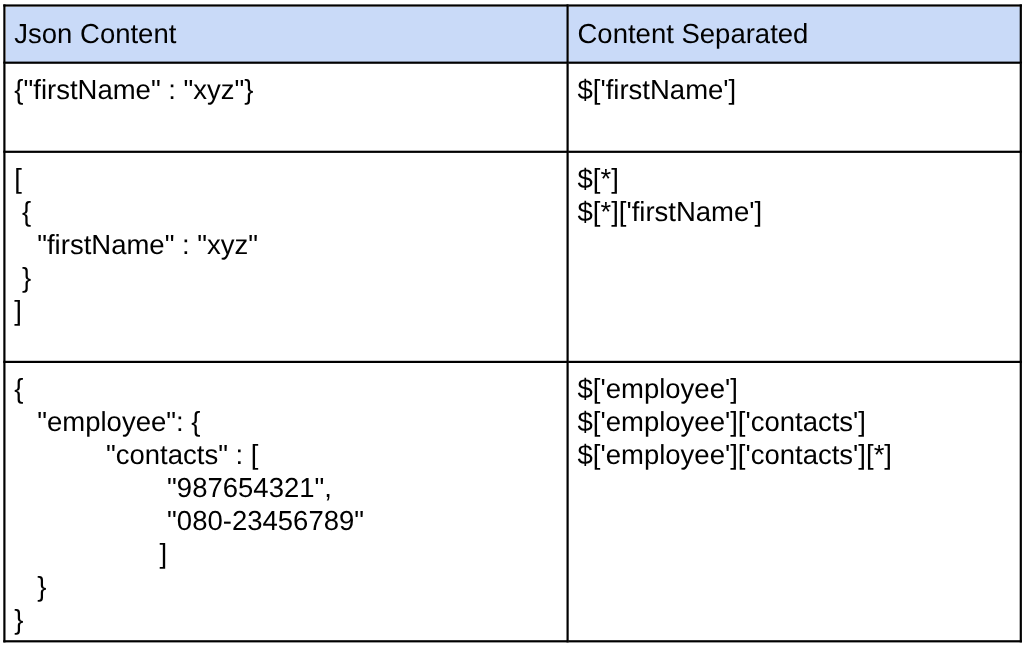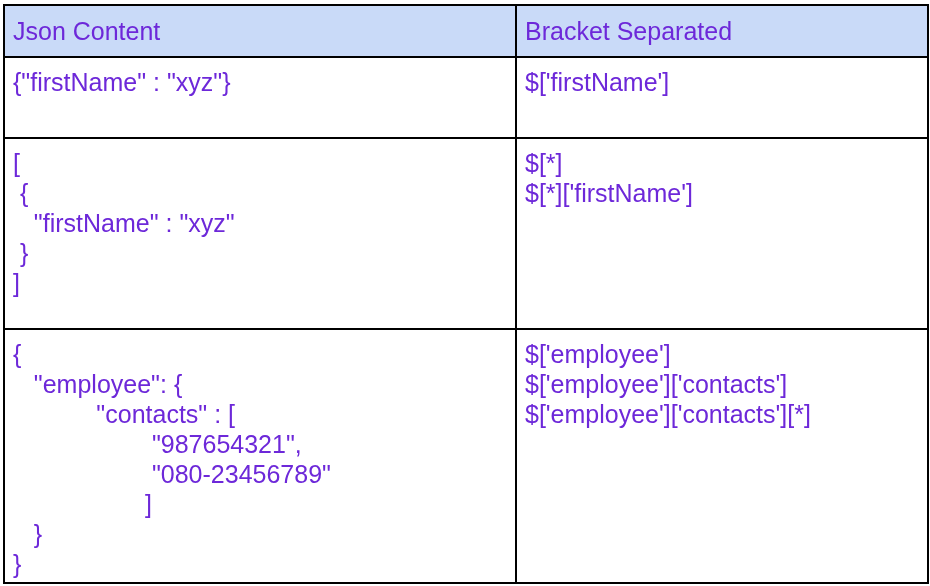--- a/index.html
+++ b/index.html
@@ -28,21 +28,21 @@
     box-sizing: border-box;
     border: 2px solid #000000;
     vertical-align: top;
     text-align: left;
     font-size: 25px;
     line-height: 30px;
     font-weight: normal;
     white-space: pre;
     overflow: hidden;
     padding: 9px 6px 2px 8px;
-    color: #6d28d9;
+    color: #000000;
   }
   thead th {
     background: #c9daf8;
     height: 52px;
     padding-top: 10px;
   }
   tbody tr:nth-child(1) td { height: 81px; }
   tbody tr:nth-child(2) td { height: 191px; }
   tbody tr:nth-child(3) td { height: 254px; }
 </style>
@@ -51,21 +51,21 @@
 
 <div class="page">
   <table class="jsonpath-table">
     <colgroup>
       <col class="col-json">
       <col class="col-path">
     </colgroup>
     <thead>
       <tr>
         <th>Json Content</th>
-        <th>Bracket Separated</th>
+        <th>Content Separated</th>
       </tr>
     </thead>
     <tbody>
       <tr>
         <td>{"firstName" : "xyz"}</td>
         <td>$['firstName']</td>
       </tr>
       <tr>
         <td>[
  {

